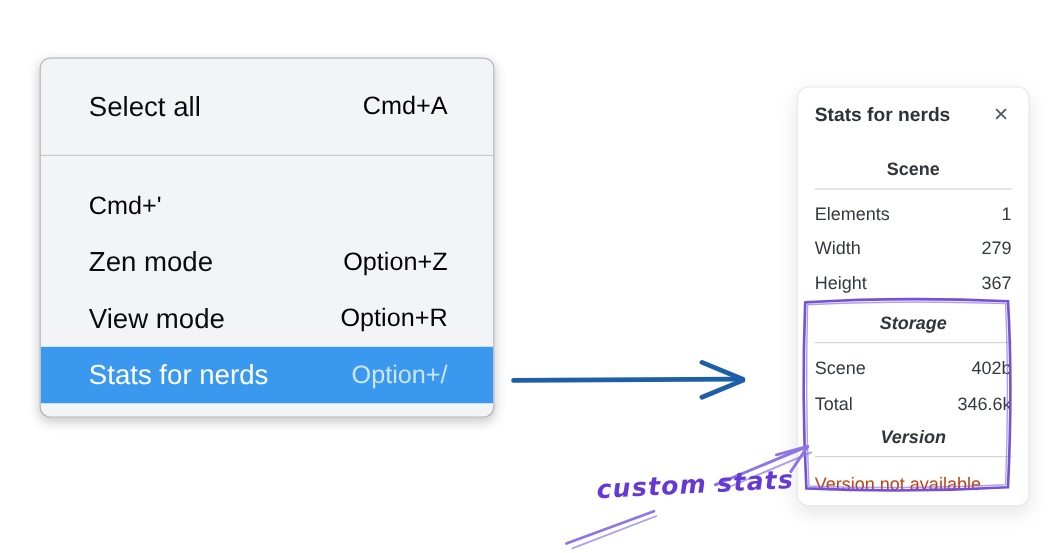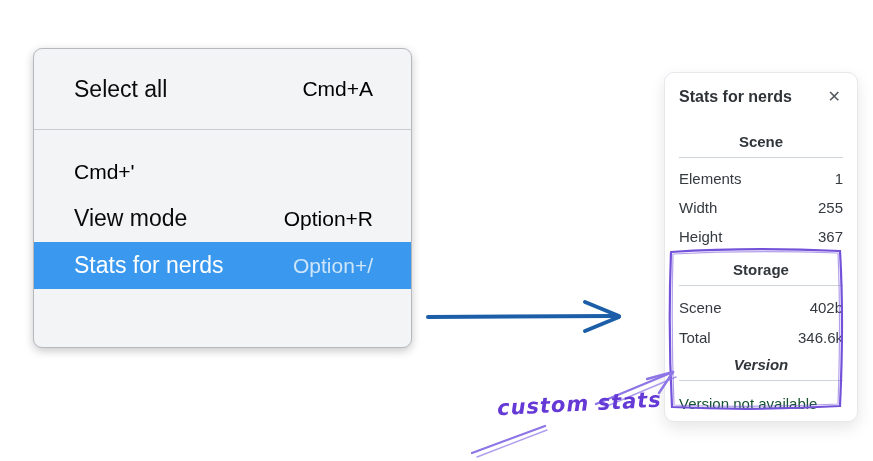--- a/index.html
+++ b/index.html
@@ -28,30 +28,30 @@
          box-shadow:0 6px 16px rgba(0,0,0,0.10);box-sizing:border-box;
          color:#343a40;font-size:15px;}
   .panel-head{margin:14px 14px 0 14px;height:20px;display:flex;
               align-items:center;justify-content:space-between;}
   .panel-title{font-weight:bold;font-size:16px;color:#2f3337;}
   .panel-close{font-size:16px;color:#545a61;line-height:1;cursor:pointer;
                font-weight:400;padding:1px 2px;}
   .sec-header{text-align:center;font-weight:bold;font-size:15px;height:20px;
               line-height:20px;color:#31363b;}
   .sec-header.scene{margin-top:25px;}
-  .sec-header.storage{margin-top:9px;}
+  .sec-header.storage{margin-top:9px;font-style:italic;}
   .sec-header.version{margin-top:3px;font-style:italic;}
   .hrline{border:0;border-top:1px solid #ced4da;margin:5px 14px 6px 14px;}
   .hrline.last{margin-bottom:0;}
   .stat-row{display:flex;justify-content:space-between;align-items:center;
             height:29px;margin:0 14px;}
   .stat-row.tall{height:30px;}
   .stat-val{text-align:right;}
   .panel-note{margin:13px 14px 0 14px;height:20px;line-height:20px;
-              white-space:nowrap;color:#14532d;}
+              white-space:nowrap;color:#c2410c;}
 
   
   .sketch{position:absolute;left:450px;top:240px;pointer-events:none;}
   .annot-text{position:absolute;left:497px;top:392px;width:160px;
               color:#6539d6;font-size:21px;font-style:italic;font-weight:600;
               letter-spacing:1px;transform:rotate(-3deg);
               font-family:"DejaVu Sans",cursive;white-space:nowrap;}
 </style>
 </head>
 <body>
@@ -59,20 +59,24 @@
 <div class="stage">
 
   <div class="menu">
     <div class="menu-item first">
       <span class="mi-label">Select all</span>
       <span class="mi-short">Cmd+A</span>
     </div>
     <div class="menu-divider"></div>
     <div class="menu-item">
       <span class="mi-short">Cmd+'</span>
+    </div>
+    <div class="menu-item">
+      <span class="mi-label">Zen mode</span>
+      <span class="mi-short">Option+Z</span>
     </div>
     <div class="menu-item">
       <span class="mi-label">View mode</span>
       <span class="mi-short">Option+R</span>
     </div>
     <div class="menu-item selected">
       <span class="mi-label">Stats for nerds</span>
       <span class="mi-short">Option+/</span>
     </div>
   </div>
@@ -90,21 +94,21 @@
     </div>
 
     <div class="sec-header scene">Scene</div>
     <div class="hrline"></div>
     <div class="stat-row">
       <span class="stat-label">Elements</span>
       <span class="stat-val">1</span>
     </div>
     <div class="stat-row">
       <span class="stat-label">Width</span>
-      <span class="stat-val">255</span>
+      <span class="stat-val">279</span>
     </div>
     <div class="stat-row">
       <span class="stat-label">Height</span>
       <span class="stat-val">367</span>
     </div>
 
     <div class="sec-header storage">Storage</div>
     <div class="hrline"></div>
     <div class="stat-row tall">
       <span class="stat-label">Scene</span>

